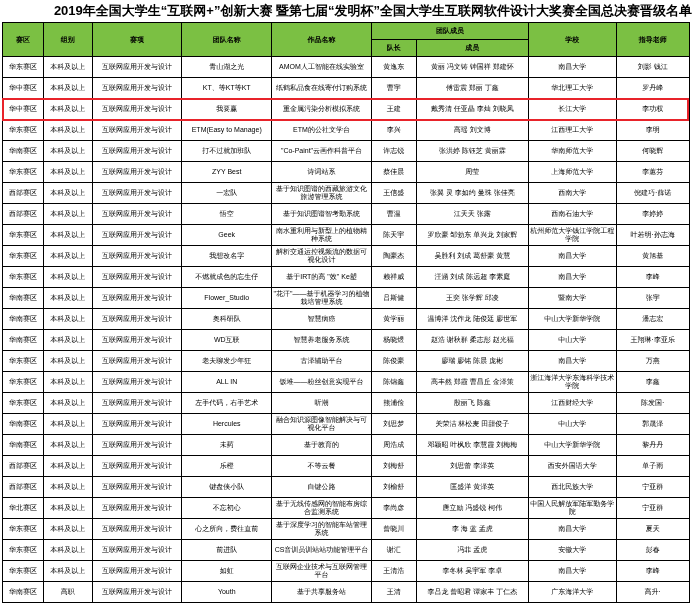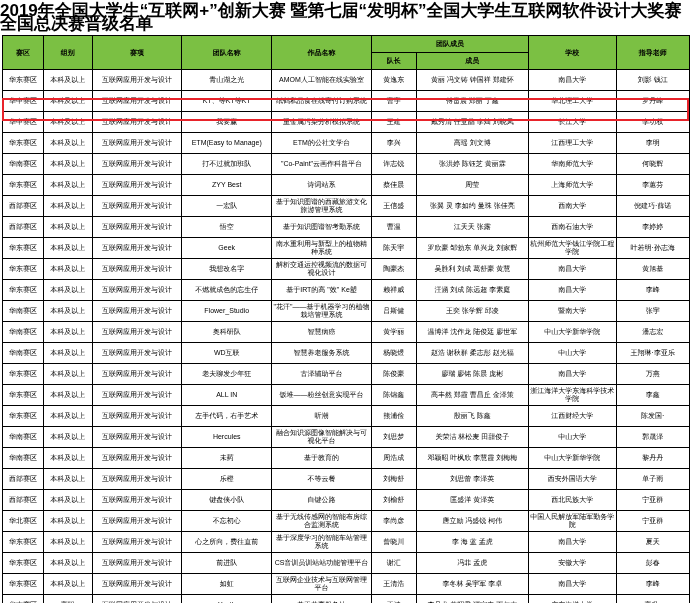--- a/index.html
+++ b/index.html
@@ -14,22 +14,22 @@
     color: #000000;
     overflow: hidden;
   }
   .sheet {
     width: 692px;
     height: 603px;
     position: relative;
     box-sizing: border-box;
   }
   .title {
-    text-align: left;
-    font-size: 17px;
+    text-align: right;
+    font-size: 13px;
     font-weight: bold;
     color: #000;
     padding: 4px 0 5px 0;
     letter-spacing: 0px;
     line-height: 13px;
   }
   table.grid {
     border-collapse: collapse;
     width: 688px;
     margin: 0 2px;

